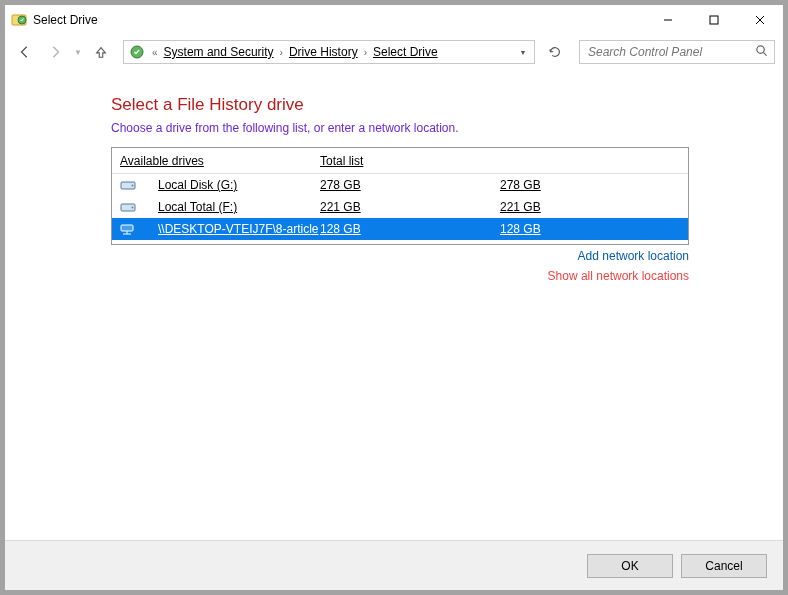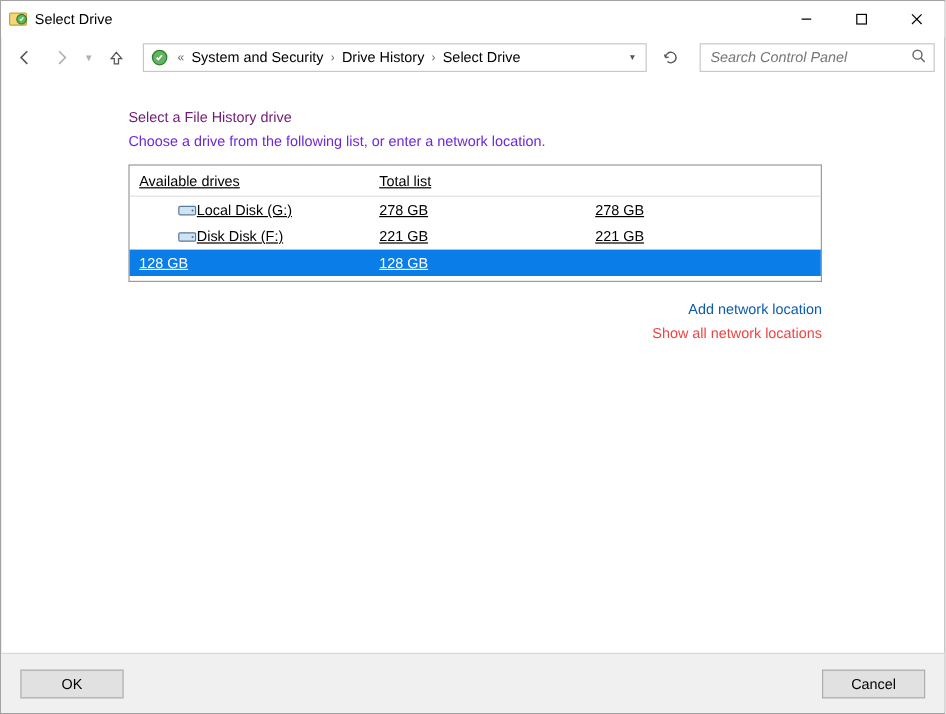--- a/index.html
+++ b/index.html
@@ -6,21 +6,21 @@
   html, body { margin: 0; padding: 0; }
   body {
     font-family: "Segoe UI", Tahoma, sans-serif;
     font-size: 12px;
     color: #000;
     background: #fff;
   }
   .window {
     width: 788px;
     height: 595px;
-    border: 1px solid #a3a3a3;
+    border: 5px solid #a3a3a3;
     display: flex;
     flex-direction: column;
     position: relative;
     background: #fff;
   }
   
   .titlebar {
     height: 30px;
     display: flex;
     align-items: center;
@@ -75,21 +75,21 @@
     gap: 0;
     margin-left: 4px;
     overflow: hidden;
   }
   .bc-icon {
     width: 18px; height: 18px;
     display: inline-flex; align-items:center; justify-content:center;
     margin: 0 2px;
   }
   .bc-sep { color:#666; font-size:10px; padding:0 4px; }
-  .bc-seg { font-size:12px; color:#000; padding: 0 2px; white-space:nowrap; }
+  .bc-seg { font-size:12px; color:#000; padding: 0 2px; white-space:nowrap;text-decoration:underline; }
   .bc-dd {
     width: 18px; height: 22px;
     display:flex; align-items:center; justify-content:center;
     color:#555; font-size:7px;
     margin-left:auto;
   }
   .refresh-btn {
     width: 24px; height: 24px;
     display:flex; align-items:center; justify-content:center;
     color:#555;
@@ -110,22 +110,22 @@
   }
   .search-box .sicon { color:#666; font-size:12px; }
 
   
   .content {
     flex: 1;
     padding: 26px 40px 0 106px;
     overflow: hidden;
   }
   .page-heading {
-    color: #701a75;
-    font-size: 12px;
+    color: #b91c1c;
+    font-size: 17px;
     font-weight: 400;
     margin: 0 0 6px 0;
   }
   .page-sub {
     font-size: 12px;
     color:#6d28d9;
     margin: 0 0 12px 0;
   }
   .drive-table {
     border: 1px solid #9a9a9a;
@@ -139,51 +139,51 @@
     padding: 0 8px;
     font-size: 12px;
     text-decoration: underline;
   }
   .dt-head {
     color:#000;
     border-bottom: 1px solid #e0e0e0;
     height: 26px;
   }
   .dt-row .dname {
-    display:flex; align-items:center; gap:0;margin-left:32px;
+    display:flex; align-items:center; gap:22px;
   }
   .drive-icon {
     width:16px; height:12px;
     display:inline-flex; align-items:center; justify-content:center;
   }
   .dt-row.selected {
     background: #0a7de8;
     color: #fff;
   }
   .dt-body { padding-bottom: 4px; }
 
   .link-row {
     width: 578px;
     text-align: right;
-    margin-top: 16px;
+    margin-top: 4px;
     font-size: 12px;
   }
   .link-row a {
     color: #0b5cad;
     text-decoration: none;
     display:block;
   }
   .link-row a.muted { color:#ef4444; margin-top:6px; }
 
   
   .footer {
     height: 50px;
     background: #f0f0f0;
     border-top: 1px solid #d9d9d9;
-    display:flex; align-items:center; justify-content:space-between;
+    display:flex; align-items:center; justify-content:flex-end;
     padding: 0 16px;
     gap: 8px;
   }
   .footer button {
     width: 86px; height: 24px;
     background: #e1e1e1;
     border: 1px solid #adadad;
     font-size: 12px;
     font-family: inherit;
     cursor: default;
@@ -298,26 +298,36 @@
             <div>278 GB</div>
           </div>
           <div class="dt-row">
             <div class="dname">
               <span class="drive-icon">
                 <svg viewBox="0 0 16 12" width="16" height="12">
                   <rect x="1" y="3" width="14" height="7" rx="1" fill="#cfe3f2" stroke="#5a7a9a"></rect>
                   <circle cx="12.5" cy="6.5" r="0.9" fill="#5a7a9a"></circle>
                 </svg>
               </span>
-              <span>Disk Disk (F:)</span>
+              <span>Local Total (F:)</span>
             </div>
             <div>221 GB</div>
             <div>221 GB</div>
           </div>
           <div class="dt-row selected">
+            <div class="dname">
+              <span class="drive-icon">
+                <svg viewBox="0 0 16 12" width="16" height="12">
+                  <rect x="1" y="2" width="12" height="6" rx="1" fill="rgba(255,255,255,0.25)" stroke="#fff"></rect>
+                  <line x1="7" y1="8" x2="7" y2="11" stroke="#fff"></line>
+                  <line x1="3" y1="11" x2="11" y2="11" stroke="#fff"></line>
+                </svg>
+              </span>
+              <span>\\DESKTOP-VTEIJ7F\8-article</span>
+            </div>
             <div>128 GB</div>
             <div>128 GB</div>
           </div>
         </div>
     </div>
 
     <div class="link-row">
       <a href="#">Add network location</a>
       <a href="#" class="muted">Show all network locations</a>
     </div>

